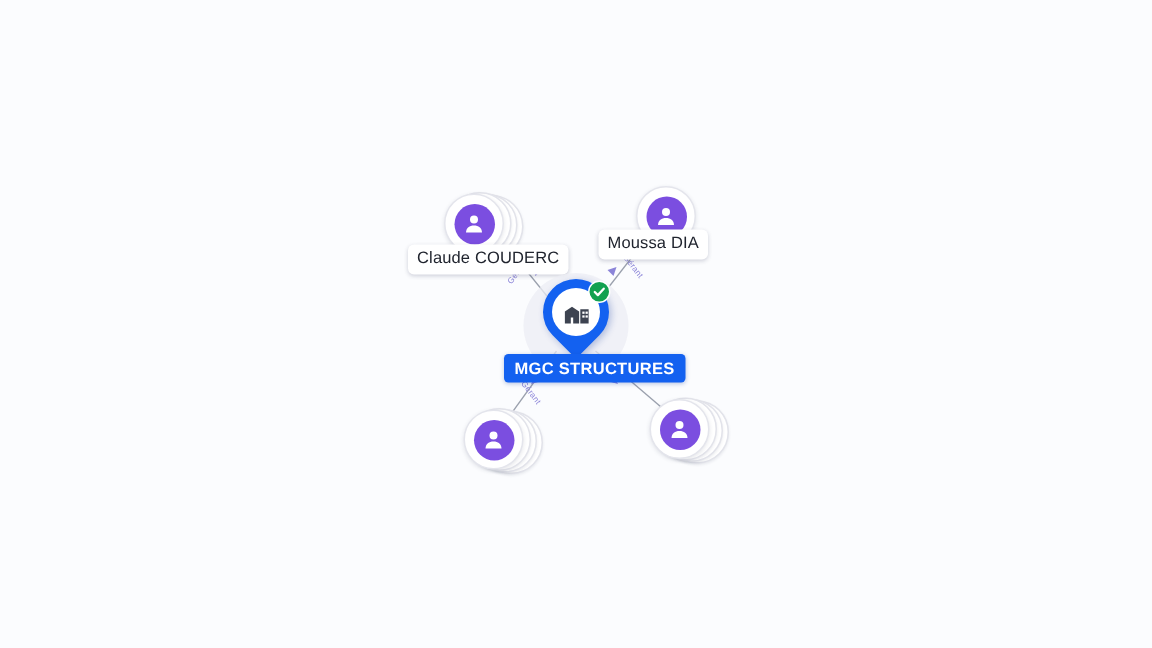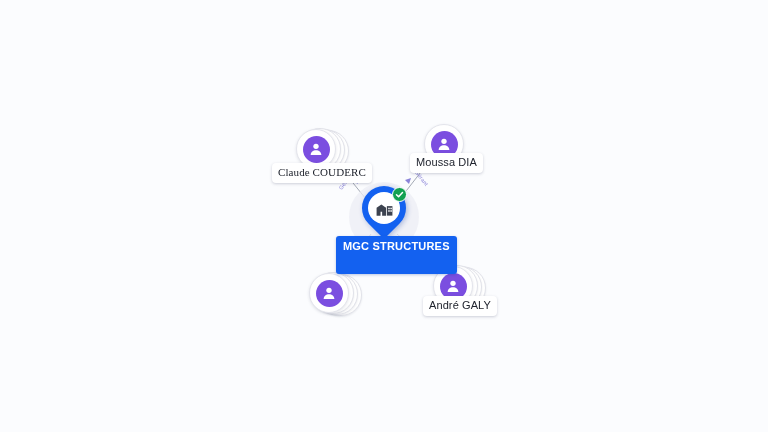--- a/index.html
+++ b/index.html
@@ -103,21 +103,21 @@
     box-sizing:border-box;
   }
   #company-caption{
     position:absolute;
     left:336px;top:236px;
     background:#1361f0;
     color:#ffffff;
     font-size:11px;
     font-weight:bold;
     letter-spacing:.2px;
-    padding:4px 7px 22px 7px;
+    padding:4px 7px 3px 7px;
     border-radius:3px;
     white-space:nowrap;
     box-shadow:0 1px 3px rgba(20,60,160,.28);
   }
 
   
   .edge-label{
     position:absolute;
     font-size:5.5px;
     color:#8b84d8;
@@ -154,33 +154,33 @@
     <div class="stack-ring s1"></div>
     <div class="person-face">
       <div class="avatar-disc">
         <svg width="16" height="16" viewBox="0 0 24 24" fill="#ffffff">
           <circle cx="12" cy="8" r="4"></circle>
           <path d="M4 21c0-4.4 3.6-7 8-7s8 2.6 8 7z"></path>
         </svg>
       </div>
     </div>
   </div>
-  <div class="node-caption" style="left:272px;top:163px;font-family:Liberation Serif, serif;">Claude COUDERC</div>
+  <div class="node-caption" style="left:272px;top:163px;">Claude COUDERC</div>
 
   <div class="person-node" style="left:424px;top:123px;">
     <div class="person-face">
       <div class="avatar-disc">
         <svg width="16" height="16" viewBox="0 0 24 24" fill="#ffffff">
           <circle cx="12" cy="8" r="4"></circle>
           <path d="M4 21c0-4.4 3.6-7 8-7s8 2.6 8 7z"></path>
         </svg>
       </div>
     </div>
   </div>
-  <div class="node-caption" style="left:410px;top:153px;">Moussa DIA</div>
+  <div class="node-caption" style="left:399px;top:153px;">Moussa DIA</div>
 
   <div class="person-node" style="left:309px;top:272px;">
     <div class="stack-ring s3"></div>
     <div class="stack-ring s2"></div>
     <div class="stack-ring s1"></div>
     <div class="person-face">
       <div class="avatar-disc">
         <svg width="16" height="16" viewBox="0 0 24 24" fill="#ffffff">
           <circle cx="12" cy="8" r="4"></circle>
           <path d="M4 21c0-4.4 3.6-7 8-7s8 2.6 8 7z"></path>
@@ -195,21 +195,20 @@
     <div class="stack-ring s1"></div>
     <div class="person-face">
       <div class="avatar-disc">
         <svg width="16" height="16" viewBox="0 0 24 24" fill="#ffffff">
           <circle cx="12" cy="8" r="4"></circle>
           <path d="M4 21c0-4.4 3.6-7 8-7s8 2.6 8 7z"></path>
         </svg>
       </div>
     </div>
   </div>
-  <div class="node-caption" style="left:423px;top:296px;">André GALY</div>
 
   <div id="company-node">
     <div class="pin-halo"></div>
     <div class="pin-shape"></div>
     <div class="pin-inner">
       <svg width="19" height="19" viewBox="0 0 24 24" fill="#3d4350">
         <path d="M2 21V11l6-4 6 4v10h-5v-5H7v5z"></path>
         <path d="M15 21V9h7v12z"></path>
         <rect x="16.7" y="11" width="1.9" height="1.9" fill="#ffffff"></rect>
         <rect x="19.4" y="11" width="1.9" height="1.9" fill="#ffffff"></rect>

